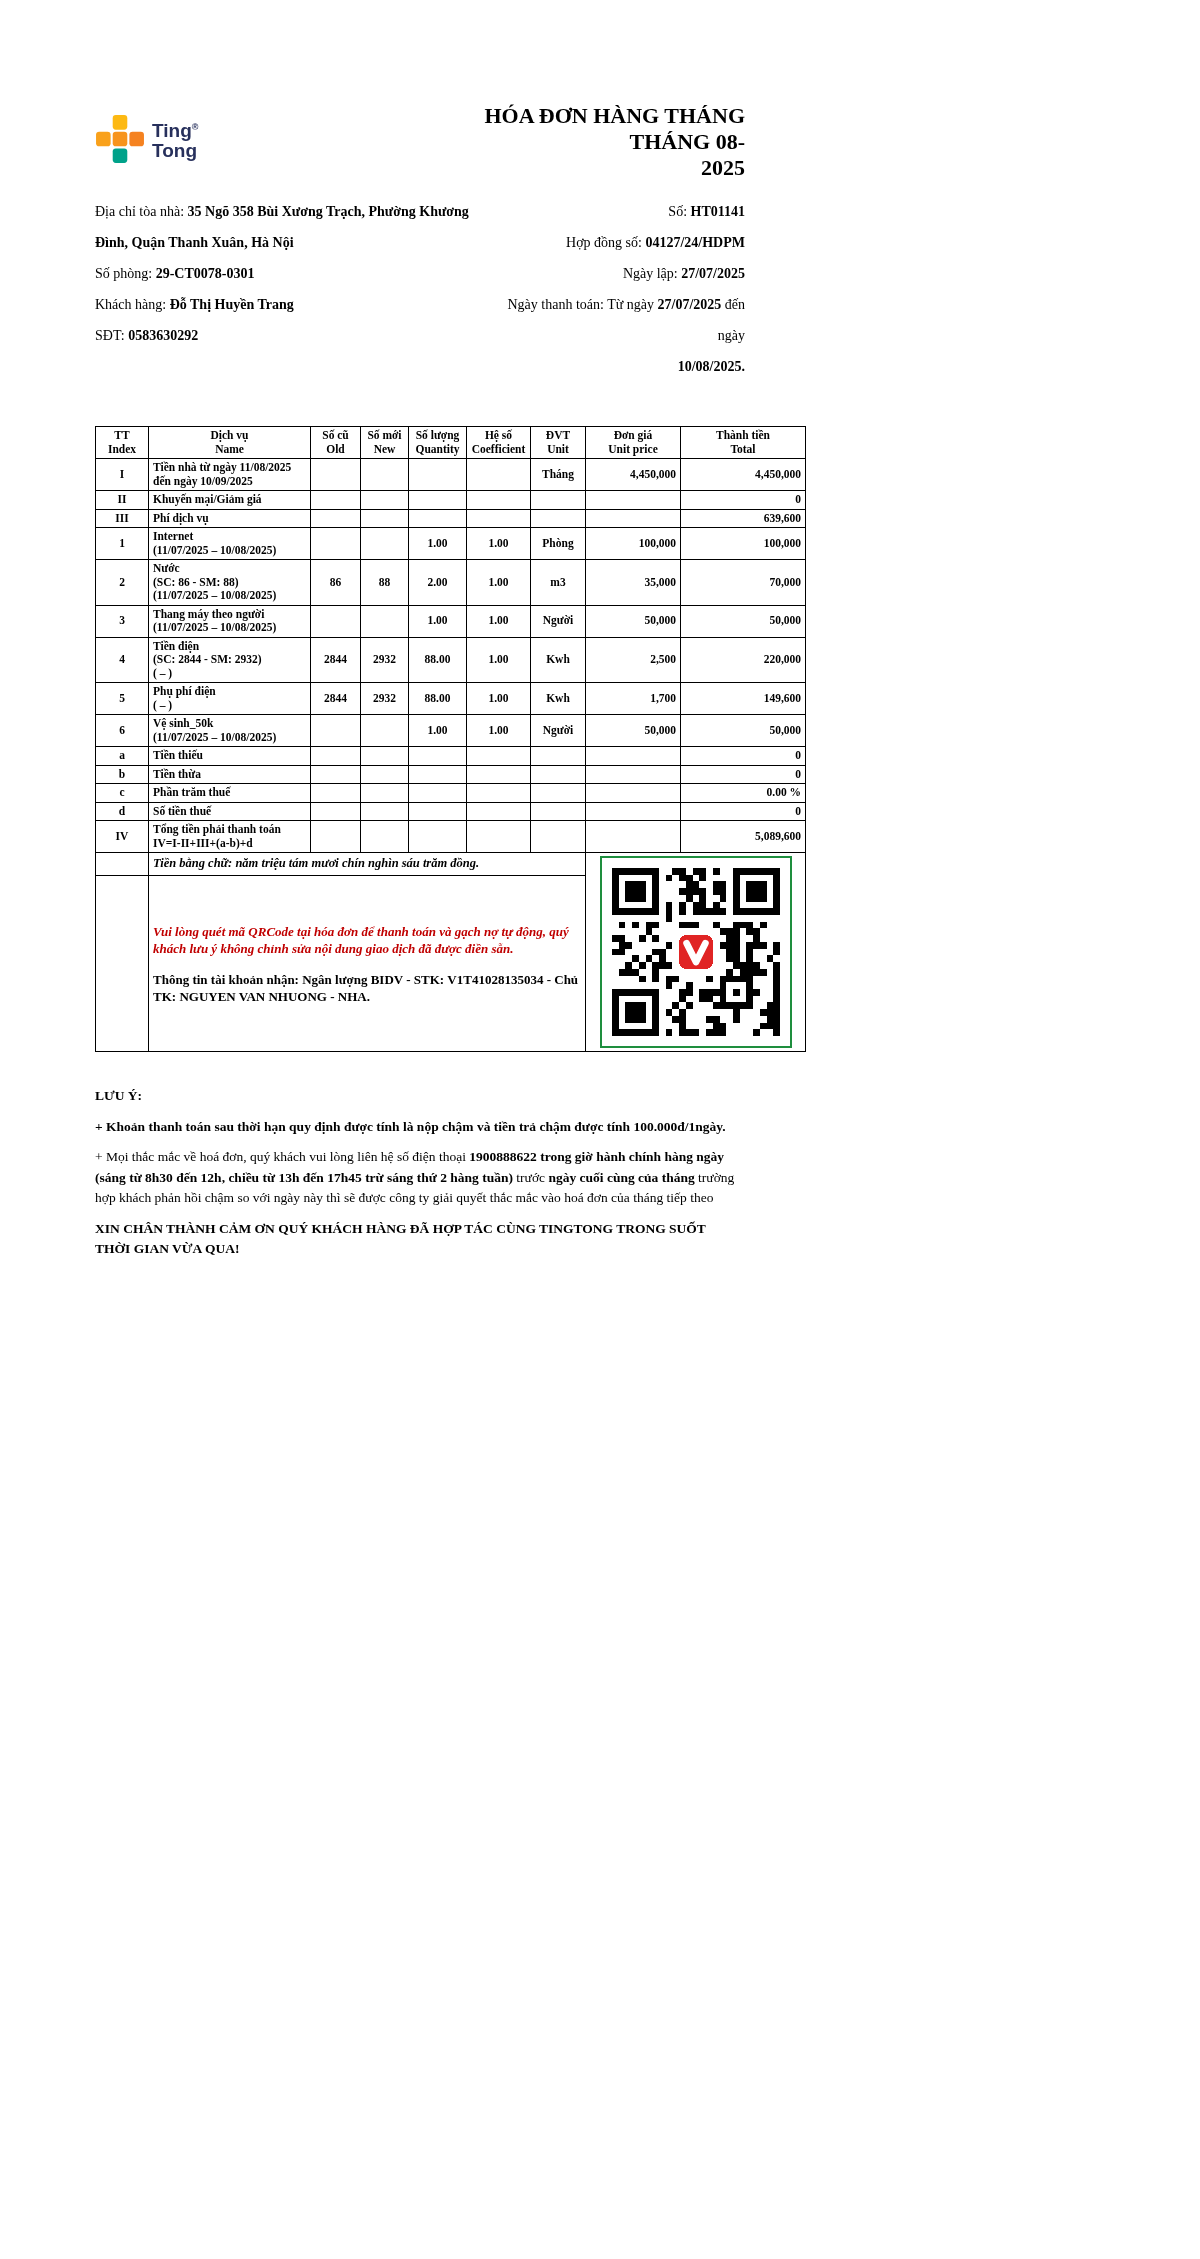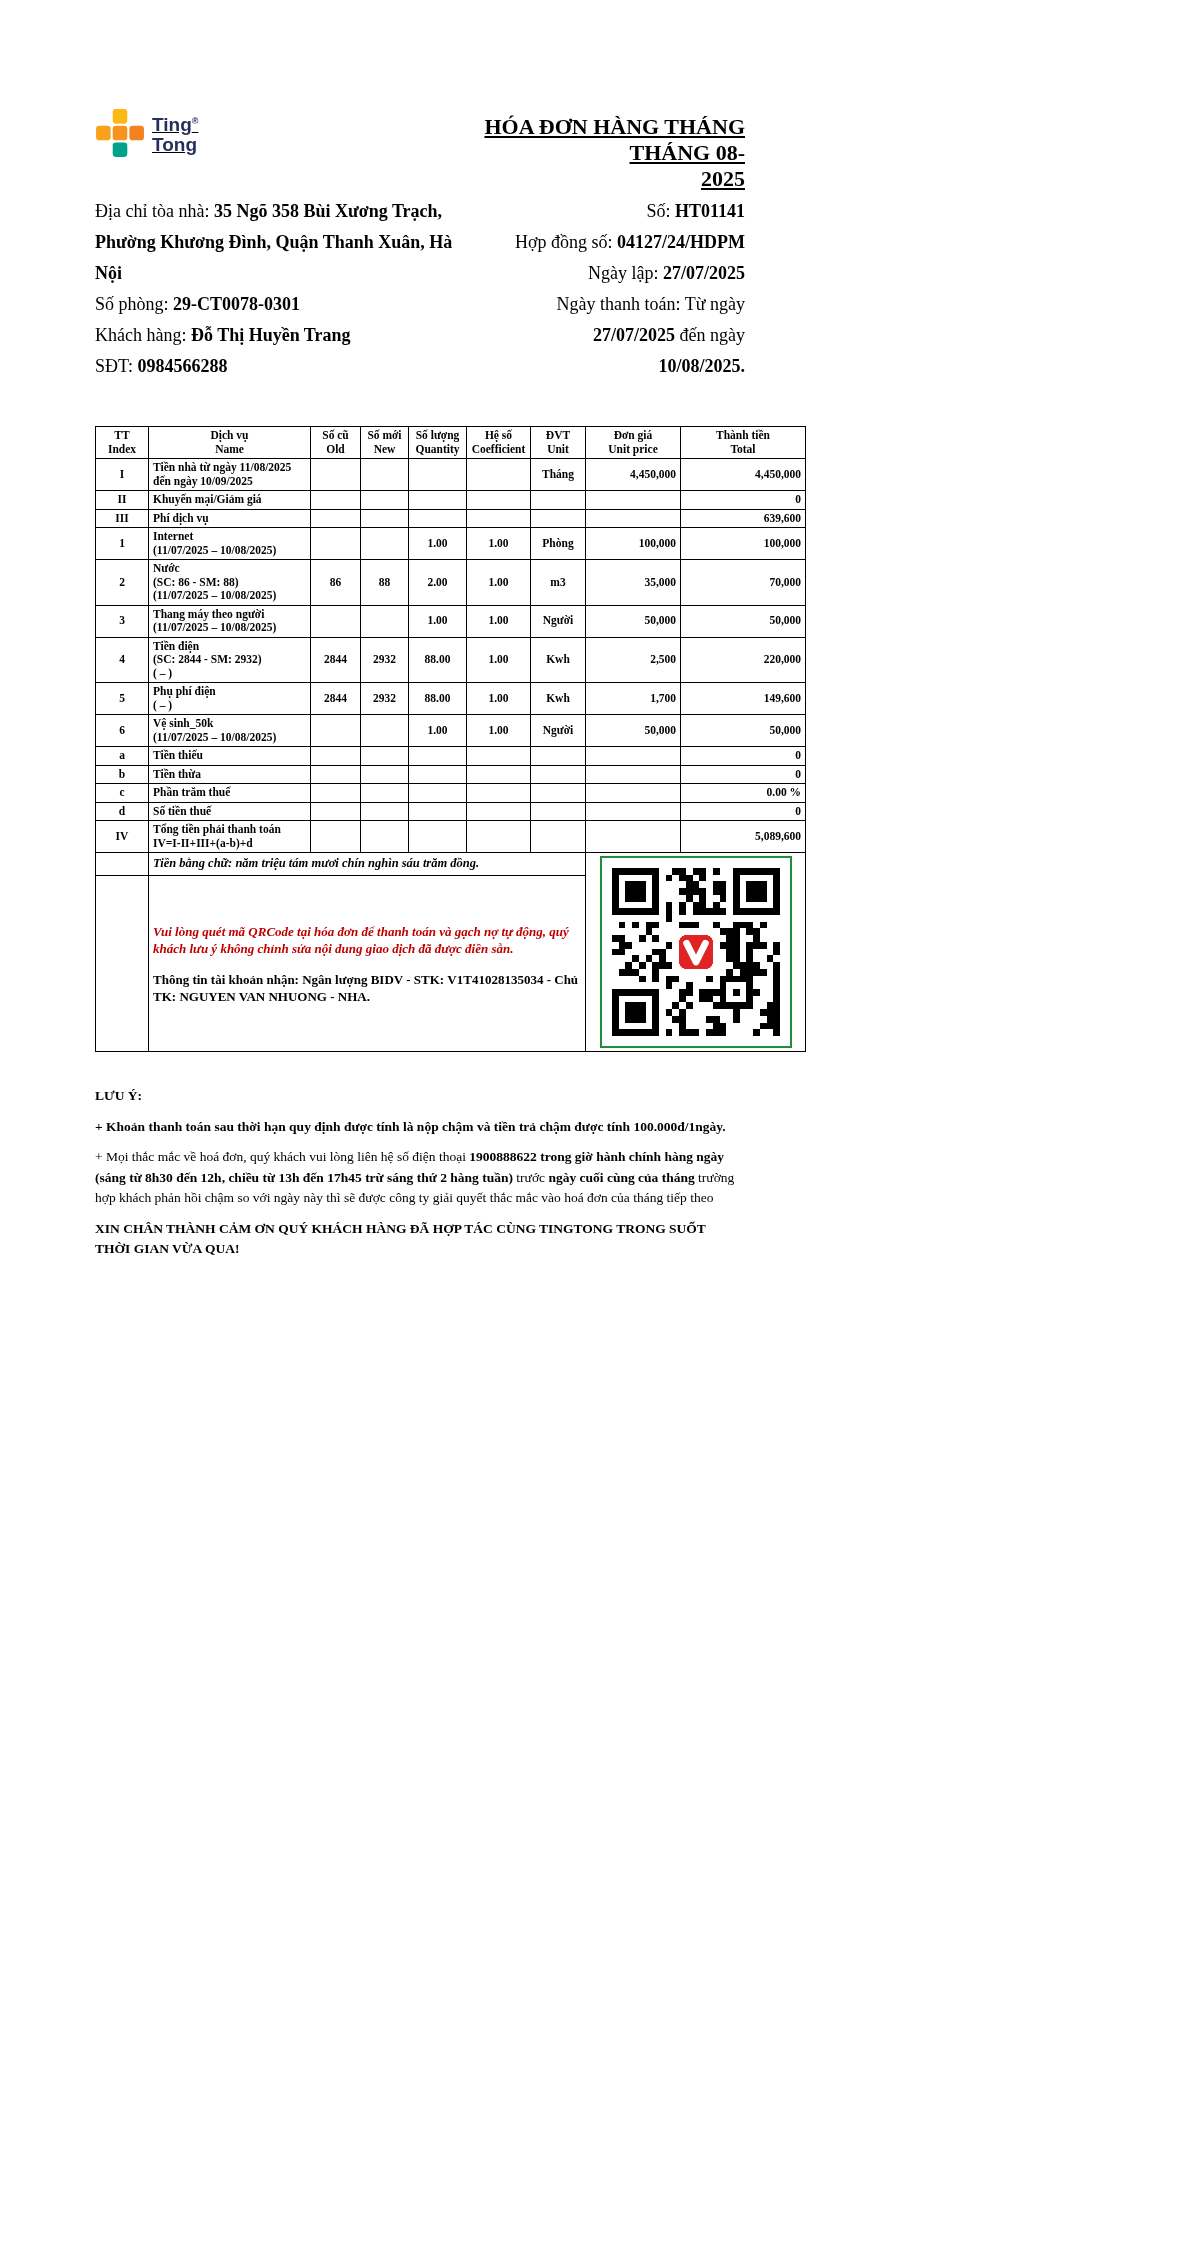--- a/index.html
+++ b/index.html
@@ -2,29 +2,29 @@
 <html><head>
 <meta charset="utf-8">
 <style>
   * { margin:0; padding:0; box-sizing:border-box; }
   html,body { background:#ffffff; }
   .page { position:relative; width:1200px; height:2259px; background:#fff;
           font-family:"Liberation Serif", serif; color:#000; overflow:hidden; }
   .content { position:absolute; left:95px; top:108px; width:710px; }
 
   
-  .header-row { display:flex; justify-content:space-between; align-items:flex-start; height:62px;text-decoration:underline; }
+  .header-row { display:flex; justify-content:space-between; align-items:center; height:62px; }
   .logo { display:flex; align-items:center; gap:7px; font-family:"Liberation Sans", sans-serif; }
   .logo-text { font-weight:bold; color:#27305c; font-size:19px; line-height:20px; }
   .logo-text sup { font-size:9px; font-weight:bold; }
   .doc-title { width:300px; margin-right:60px; padding-top:6px; text-align:right;
                font-weight:bold; font-size:22px; line-height:26px; white-space:pre-line; }
 
   
-  .info { display:flex; margin-top:26px; font-size:18px; }
+  .info { display:flex; margin-top:26px; font-size:14px; }
   .info p { line-height:31px; margin:0; }
   .info-left { width:384px; }
   .info-right { margin-left:auto; width:258px; margin-right:60px; text-align:right; }
   .pre { white-space:pre-line; }
 
   
   .invoice-table { border-collapse:collapse; margin-top:44px; width:710px;
                    font-size:11.5px; line-height:13.5px; table-layout:fixed;padding-left:15px; }
   .invoice-table th, .invoice-table td { border:1px solid #000; font-weight:bold;
                    padding:2px 4px; vertical-align:middle; overflow:hidden; }
@@ -68,21 +68,21 @@
       </div>
       <div class="doc-title">HÓA ĐƠN HÀNG THÁNG THÁNG 08-
 2025</div>
     </div>
 
     <div class="info">
       <div class="info-left">
         <p><span>Địa chỉ tòa nhà: </span><b>35 Ngõ 358 Bùi Xương Trạch, Phường Khương Đình, Quận Thanh Xuân, Hà Nội</b></p>
         <p><span>Số phòng: </span><b>29-CT0078-0301</b></p>
         <p><span>Khách hàng: </span><b>Đỗ Thị Huyền Trang</b></p>
-        <p><span>SĐT: </span><b>0984566288</b></p>
+        <p><span>SĐT: </span><b>0583630292</b></p>
       </div>
       <div class="info-right">
         <p><span>Số: </span><b>HT01141</b></p>
         <p><span>Hợp đồng số: </span><b>04127/24/HDPM</b></p>
         <p><span>Ngày lập: </span><b>27/07/2025</b></p>
         <p class="pre"><span>Ngày thanh toán: Từ ngày </span><b>27/07/2025</b><span> đến ngày
 </span><b>10/08/2025.</b></p>
       </div>
     </div>
 

